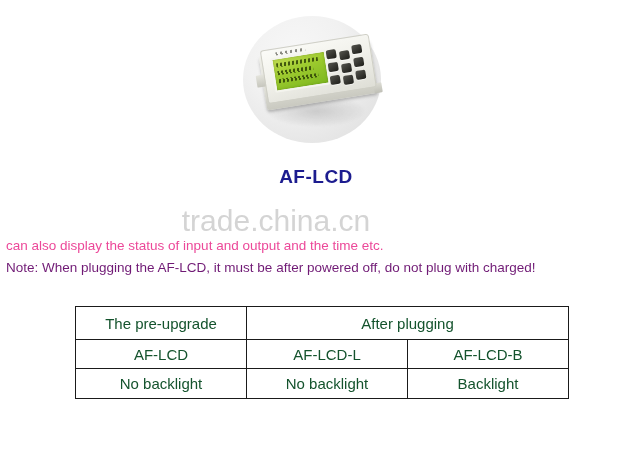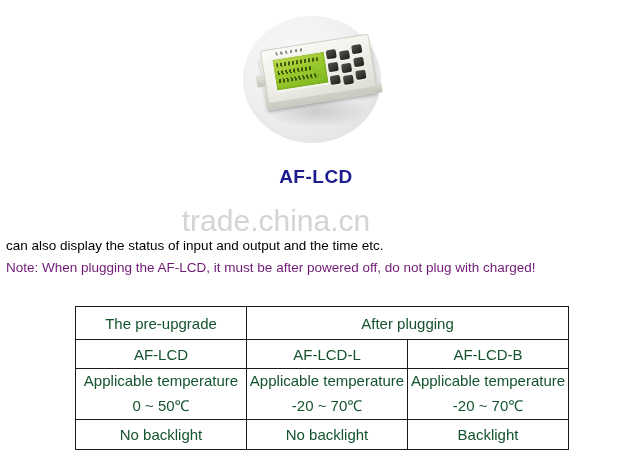--- a/index.html
+++ b/index.html
@@ -157,21 +157,21 @@
     user-select: none;
   }
 
   
   .copy-line {
     position: absolute;
     left: 6px;
     font-size: 13.5px;
     white-space: nowrap;
   }
-  .copy-1 { top: 238px; color: #000000; }
+  .copy-1 { top: 238px; color: #ec4899; }
   .copy-2 { top: 260px; color: #701a75; }
 
   
   .spec-table {
     position: absolute;
     left: 75px;
     top: 306px;
     width: 493px;
     border-collapse: collapse;
     table-layout: fixed;
@@ -245,33 +245,19 @@
   <tbody>
     <tr class="r-head">
       <td class="sep-right">The pre-upgrade</td>
       <td colspan="2">After plugging</td>
     </tr>
     <tr class="r-model">
       <td class="sep-right">AF-LCD</td>
       <td>AF-LCD-L</td>
       <td>AF-LCD-B</td>
     </tr>
-    <tr class="r-temp">
-      <td class="temp-cell sep-right">
-        <span>Applicable temperature</span>
-        <span>0 ~ 50℃</span>
-      </td>
-      <td class="temp-cell">
-        <span>Applicable temperature</span>
-        <span>-20 ~ 70℃</span>
-      </td>
-      <td class="temp-cell">
-        <span>Applicable temperature</span>
-        <span>-20 ~ 70℃</span>
-      </td>
-    </tr>
     <tr class="r-back">
       <td class="sep-right">No backlight</td>
       <td>No backlight</td>
       <td>Backlight</td>
     </tr>
   </tbody>
 </table>
 
 </body></html>

